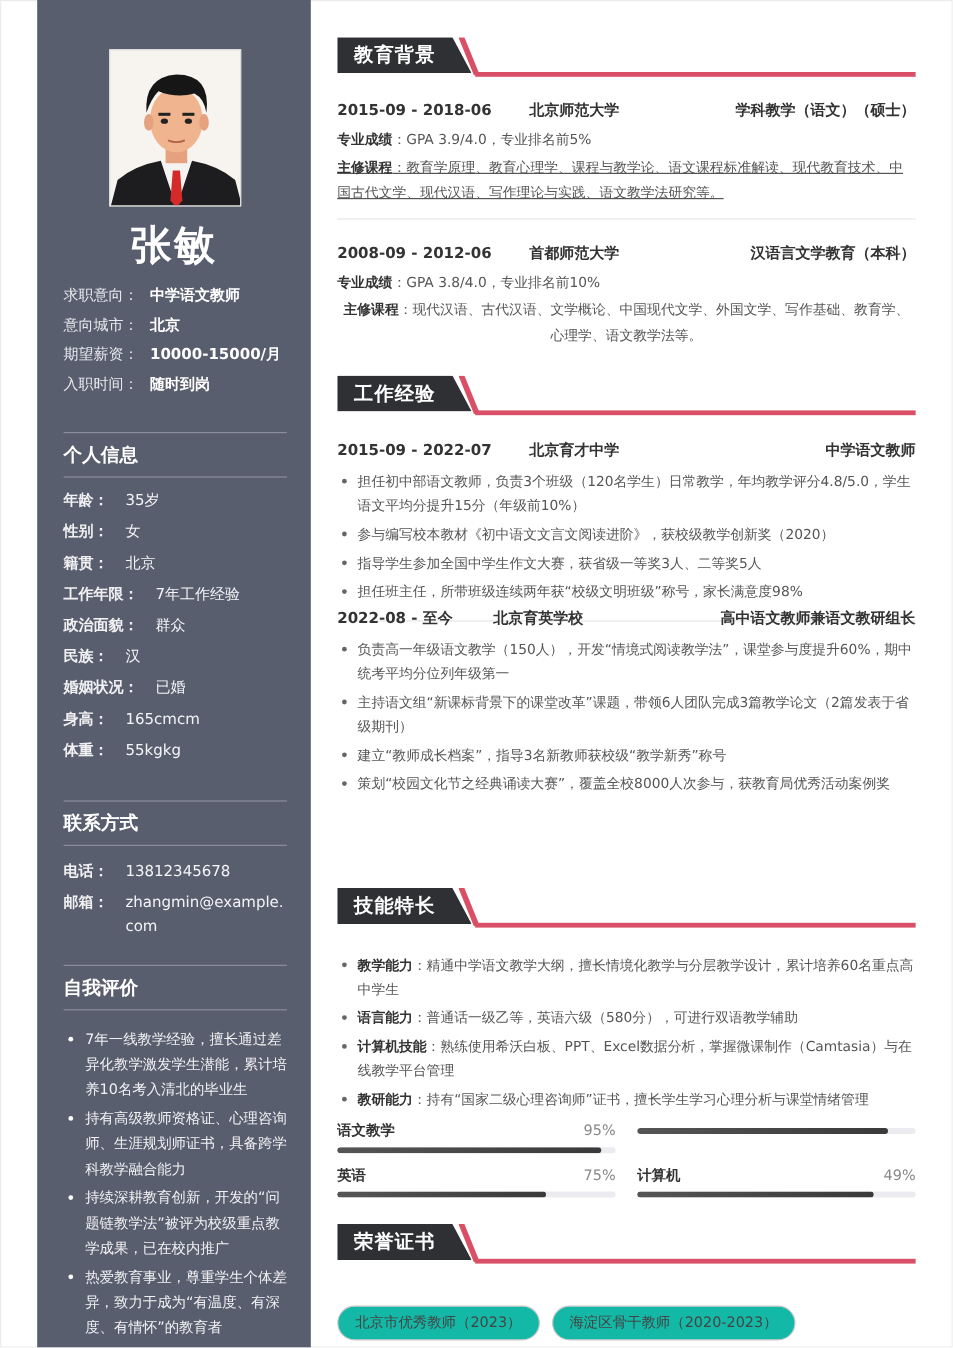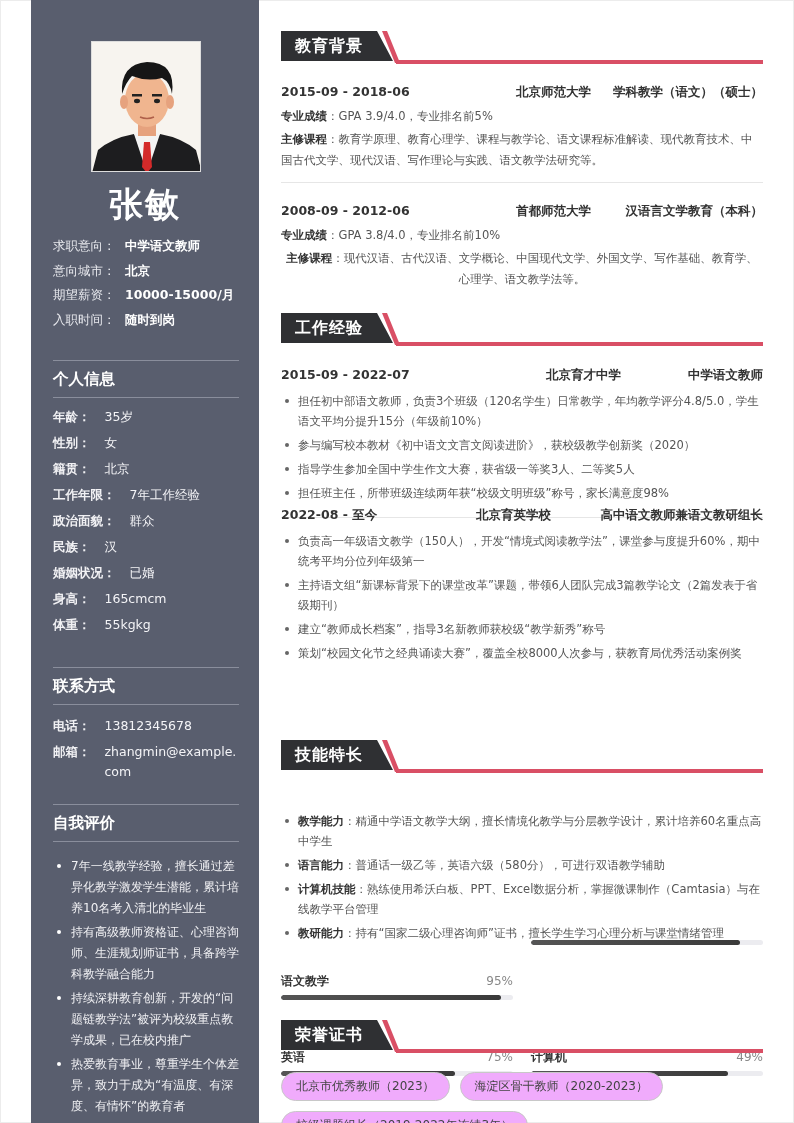--- a/index.html
+++ b/index.html
@@ -26,39 +26,39 @@
   .main { position: absolute; left: 281px; top: 0; width: 482px; }
   .sec-head { position: absolute; left: 0; width: 482px; height: 34px; }
   .sec-head .tag { position: absolute; left: 0; top: 0; height: 30px; width: 112px; background: #2f3033; clip-path: polygon(0 0, 96px 0, 112px 30px, 0 30px); }
   .sec-head .tag span { position: absolute; left: 14px; top: 5px; color: #fff; font-size: 16px; font-weight: bold; letter-spacing: 1px; }
   .sec-head .slash { position: absolute; left: 101px; top: 0; width: 18px; height: 32px; background: #d94f65; clip-path: polygon(0 0, 5px 0, 18px 32px, 13px 32px); }
   .sec-head .rule { position: absolute; left: 115px; top: 29px; right: 0; height: 4px; background: #d94f65; }
 
   .edu-block, .job-block { position: absolute; left: 0; width: 482px; }
   .row3 { display: flex; justify-content: space-between; font-size: 12.5px; font-weight: bold; color: #333; line-height: 20px; }
   .row3 .c1 { width: 160px; }
-  .row3 .c2 { width: 150px; text-align: right; }
+  .row3 .c2 { width: 150px; text-align: left; }
   .row3 .c3 { width: 172px; text-align: right; }
   .para { font-size: 11.5px; color: #555; line-height: 21px; margin-top: 4px; }
   .para b { color: #333; }
   .divider { height: 1px; background: #e6e6e6; }
   ul.bullets { list-style: none; margin-top: 2px; }
   ul.bullets li { position: relative; padding-left: 17px; font-size: 11.5px; color: #555; line-height: 20px; margin-bottom: 4px; }
   ul.bullets li::before { content: ""; position: absolute; left: 4px; top: 8px; width: 4px; height: 4px; border-radius: 50%; background: #666; }
   ul.bullets li b { color: #333; }
 
   .skills-grid { position: absolute; left: 0; top: 934px; width: 482px; display: grid; grid-template-columns: 232px 232px; column-gap: 18px; row-gap: 10px; }
-  .skill .lbl { display: flex; justify-content: space-between; font-size: 12px; line-height: 16px; margin-top: 39px; }
+  .skill .lbl { display: flex; justify-content: space-between; font-size: 12px; line-height: 16px; }
   .skill .lbl .n { font-weight: bold; color: #333; }
   .skill .lbl .p { color: #888; }
   .skill .track { margin-top: 6px; height: 5px; background: #ececf0; border-radius: 3px; overflow: hidden; }
   .skill .fill { height: 5px; background: linear-gradient(90deg, #555 0%, #3a3a3a 100%); border-radius: 3px; }
 
   .honors { position: absolute; left: 0; top: 1072px; width: 482px; display: flex; flex-wrap: wrap; gap: 10px 10px; }
-  .pill { border: 1px solid #c8c8c8; border-radius: 16px; padding: 0 14px; height: 29px; line-height: 27px; font-size: 12px; color: #444; background: #f0abfc; white-space: nowrap; }
+  .pill { border: 1px solid #c8c8c8; border-radius: 16px; padding: 0 14px; height: 29px; line-height: 27px; font-size: 12px; color: #444; background: #14b8a6; white-space: nowrap; margin-top: 16px; }
 </style>
 </head>
 <body>
 
 <div class="page-frame"></div>
 
 <aside class="sidebar">
   <div class="photo">
     <svg width="110" height="131" viewBox="0 0 110 131">
       <rect width="110" height="131" fill="#f7f4ef"></rect>
@@ -175,21 +175,21 @@
     <div class="rule"></div>
   </div>
 
   <div class="edu-block" style="top:82px;">
     <div class="row3">
       <span class="c1">2015-09 - 2018-06</span>
       <span class="c2">北京师范大学</span>
       <span class="c3">学科教学（语文）（硕士）</span>
     </div>
     <div class="para"><b>专业成绩</b><span>：GPA 3.9/4.0，专业排名前5%</span></div>
-    <div class="para" style="margin-top:2px;"><b>主修课程</b><span>：教育学原理、教育心理学、课程与教学论、语文课程标准解读、现代教育技术、中国古代文学、现代汉语、写作理论与实践、语文教学法研究等。</span></div>
+    <div class="para" style="margin-top:2px;text-decoration:underline;"><b>主修课程</b><span>：教育学原理、教育心理学、课程与教学论、语文课程标准解读、现代教育技术、中国古代文学、现代汉语、写作理论与实践、语文教学法研究等。</span></div>
     <div class="divider" style="margin-top:11px;"></div>
   </div>
 
   <div class="edu-block" style="top:201px;">
     <div class="row3">
       <span class="c1">2008-09 - 2012-06</span>
       <span class="c2">首都师范大学</span>
       <span class="c3">汉语言文学教育（本科）</span>
     </div>
     <div class="para"><b>专业成绩</b><span>：GPA 3.8/4.0，专业排名前10%</span></div>
@@ -234,21 +234,21 @@
   </div>
 
   <div class="sec-head" style="top:740px;">
     <div class="tag">
         <span>技能特长</span>
       </div>
     <div class="slash"></div>
     <div class="rule"></div>
   </div>
 
-  <ul class="bullets" style="position:absolute; left:0; top:809px; width:482px;">
+  <ul class="bullets" style="position:absolute; left:0; top:792px; width:482px;">
     <li><b>教学能力</b><span>：精通中学语文教学大纲，擅长情境化教学与分层教学设计，累计培养60名重点高中学生</span></li>
     <li><b>语言能力</b><span>：普通话一级乙等，英语六级（580分），可进行双语教学辅助</span></li>
     <li><b>计算机技能</b><span>：熟练使用希沃白板、PPT、Excel数据分析，掌握微课制作（Camtasia）与在线教学平台管理</span></li>
     <li><b>教研能力</b><span>：持有“国家二级心理咨询师”证书，擅长学生学习心理分析与课堂情绪管理</span></li>
   </ul>
 
   <div class="skills-grid">
     <div class="skill">
       <div class="lbl">
           <span class="n">语文教学</span>

